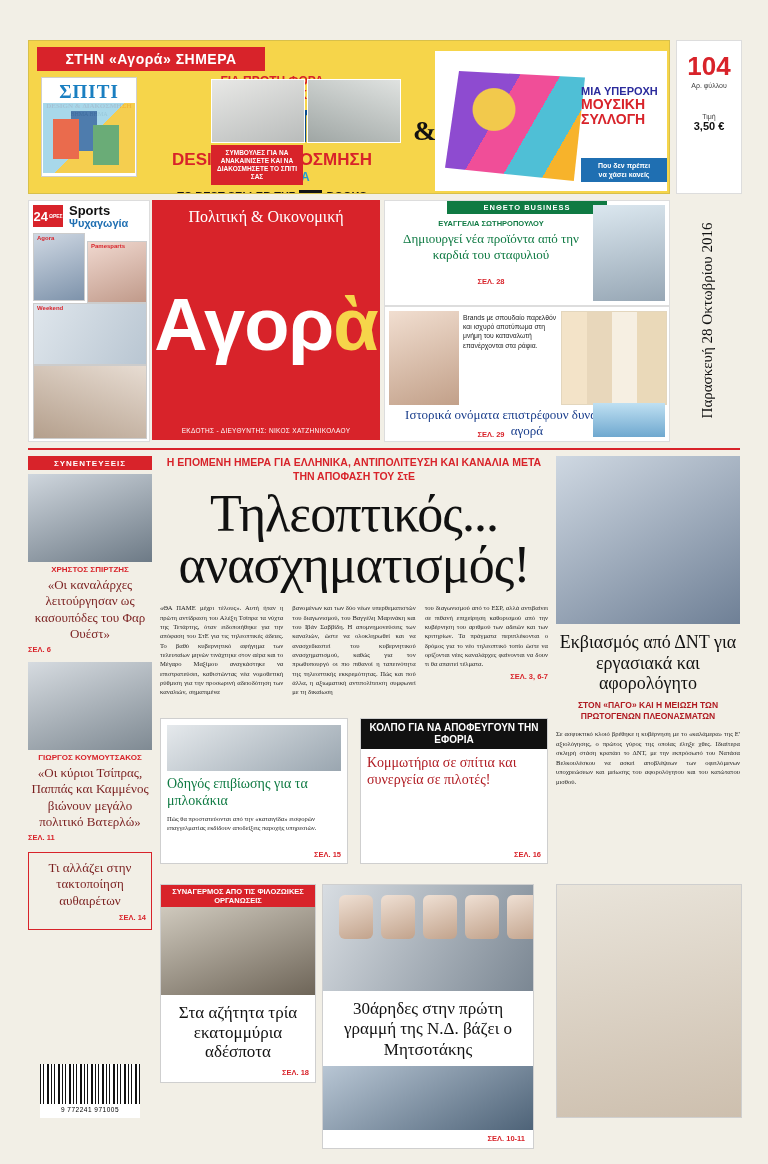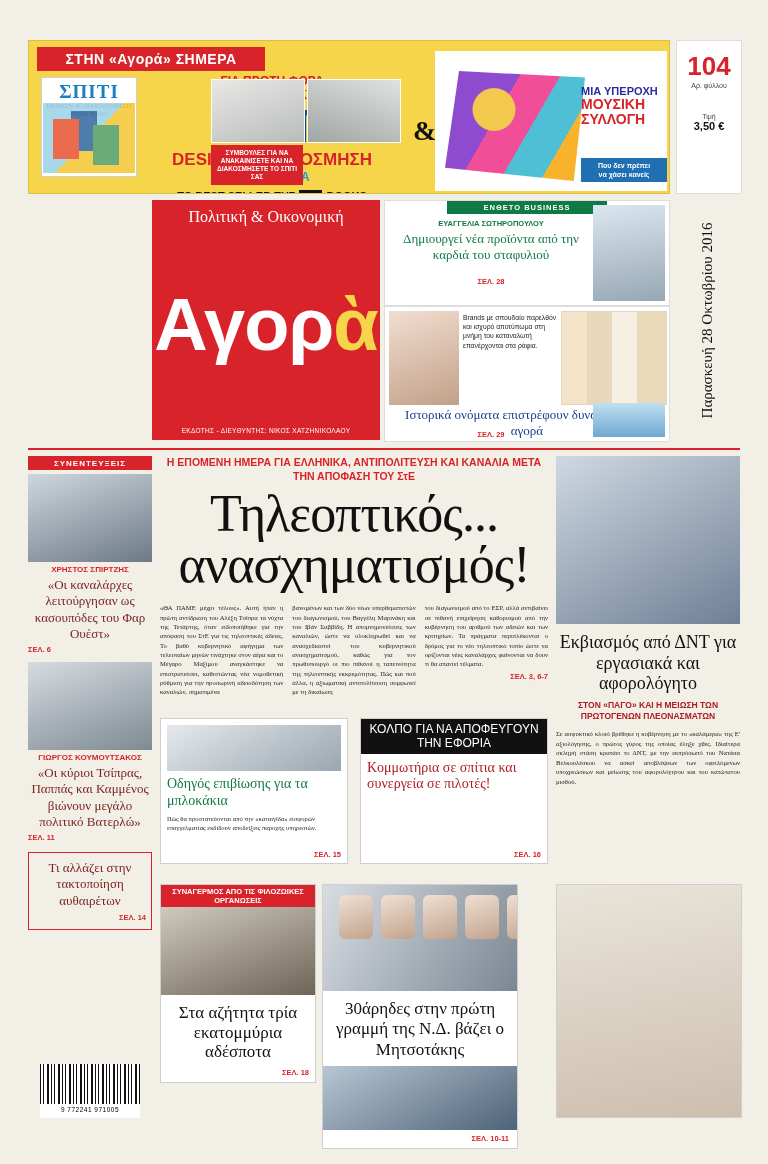--- a/index.html
+++ b/index.html
@@ -153,41 +153,41 @@
     font-family:"Liberation Serif",serif;letter-spacing:-1px;
   }
   .lead .cols{display:flex;gap:9px;margin-top:12px;}
   .lead .cols p{margin:0;font-size:6.6px;line-height:1.42;text-align:justify;color:#1a1a1a;font-family:"Liberation Serif",serif;}
   .lead .cols .c{flex:1;}
   .lead .ref{color:#d8232a;font-size:7.5px;font-weight:bold;text-align:right;margin-top:3px;font-family:"Liberation Sans",sans-serif;}
 
   .sub3{position:absolute;left:160px;top:718px;width:388px;display:flex;gap:12px;}
   .sub3 .card{flex:1;border:1px solid #cfcfcf;background:#fff;padding:6px;box-sizing:border-box;min-height:146px;position:relative;}
   .sub3 .card h3{margin:0;color:#0f7a43;font-size:14px;line-height:1.18;font-weight:normal;font-family:"Liberation Serif",serif;}
-  .sub3 .card .blk{color:#111;font-size:12px;font-weight:normal;line-height:1.2;font-family:"Liberation Sans",sans-serif;}
+  .sub3 .card .blk{color:#111;font-size:10px;font-weight:bold;line-height:1.2;font-family:"Liberation Sans",sans-serif;}
   .sub3 .card h3.red{color:#b01b22;}
   .sub3 .card p{margin:5px 0 0;font-size:6.6px;line-height:1.4;color:#222;font-family:"Liberation Serif",serif;}
   .sub3 .card .ph{width:100%;height:46px;background:linear-gradient(150deg,#e5e9ec,#9aa6b0);margin-bottom:5px;}
   .sub3 .card .ref{position:absolute;right:6px;bottom:4px;color:#d8232a;font-size:7.5px;font-weight:bold;font-family:"Liberation Sans",sans-serif;}
 
   
   .colR{position:absolute;left:556px;top:456px;width:184px;}
   .colR .ph{width:100%;height:168px;background:linear-gradient(150deg,#cfd8e2,#6f8096);}
   .colR h2{margin:8px 0 0;color:#111;font-size:18px;line-height:1.15;text-align:center;font-weight:normal;font-family:"Liberation Serif",serif;}
   .colR .dek{color:#b01b22;font-size:8.5px;font-weight:bold;text-align:center;margin-top:6px;line-height:1.3;font-family:"Liberation Sans",sans-serif;}
   .colR p{margin:7px 0 0;font-size:6.6px;line-height:1.45;text-align:justify;color:#1a1a1a;font-family:"Liberation Serif",serif;}
 
   
   .botL{position:absolute;left:160px;top:884px;width:156px;border:1px solid #cfcfcf;background:#fff;box-sizing:border-box;}
   .botL .tag{height:22px;background:#d8232a;color:#fff;font-size:7.5px;font-weight:bold;display:flex;align-items:center;justify-content:center;text-align:center;line-height:1.2;font-family:"Liberation Sans",sans-serif;}
   .botL .ph{height:88px;background:linear-gradient(160deg,#cfc9bd,#6e6558);}
   .botL h3{margin:8px 6px 0;font-size:17px;line-height:1.15;text-align:center;color:#111;font-weight:normal;font-family:"Liberation Serif",serif;}
   .botL .ref{color:#d8232a;font-size:7.5px;font-weight:bold;text-align:right;margin:6px 6px 5px;font-family:"Liberation Sans",sans-serif;}
 
-  .botC{position:absolute;left:322px;top:884px;width:196px;border:1px solid #cfcfcf;background:#fff;box-sizing:border-box;overflow:hidden;}
+  .botC{position:absolute;left:322px;top:884px;width:212px;border:1px solid #cfcfcf;background:#fff;box-sizing:border-box;overflow:hidden;}
   .botC .ph{height:106px;background:linear-gradient(120deg,#d8dde2,#7b8793);position:relative;}
   .botC .ph .f{position:absolute;top:10px;width:34px;height:44px;border-radius:6px;background:linear-gradient(160deg,#efe0d4,#c2a38c);}
   .botC h3{margin:8px 8px 0;font-size:17px;line-height:1.2;text-align:center;color:#111;font-weight:normal;font-family:"Liberation Serif",serif;}
   .botC .ph2{height:64px;margin:6px 0 0;background:linear-gradient(150deg,#b8c6d4,#4e6378);}
   .botC .ref{color:#d8232a;font-size:7.5px;font-weight:bold;text-align:right;margin:4px 8px 5px;font-family:"Liberation Sans",sans-serif;}
 
   .botR{position:absolute;left:556px;top:884px;width:184px;height:232px;background:linear-gradient(170deg,#e9e4da,#cdbfae);border:1px solid #cfcfcf;}
 </style>
 </head>
 <body>
@@ -238,20 +238,35 @@
     <div class="price">
       <div class="p1">Τιμή</div>
       <div class="p2">3,50 €</div>
     </div>
   </div>
 
   <div class="datevert">
     <span>Παρασκευή 28 Οκτωβρίου 2016</span>
   </div>
 
+  <div class="leftstack">
+    <div class="badge24">
+      <span>24</span>
+        <small>ΩΡΕΣ</small>
+    </div>
+    <div class="sports">Sports</div>
+    <div class="psy">Ψυχαγωγία</div>
+    <div class="mini m1"></div>
+    <div class="mini m2"></div>
+    <div class="mini m3"></div>
+    <div class="mini m4"></div>
+    <div class="lbl" style="left:8px;top:34px;">Agora</div>
+    <div class="lbl" style="left:62px;top:42px;">Pamesparts</div>
+    <div class="lbl" style="left:8px;top:104px;">Weekend</div>
+  </div>
 
   <div class="masthead">
     <div class="polit">Πολιτική &amp; Οικονομική</div>
     <div class="logo"><span>Αγορ</span><span class="dot">ὰ</span></div>
     <div class="imprint">ΕΚΔΟΤΗΣ - ΔΙΕΥΘΥΝΤΗΣ: ΝΙΚΟΣ ΧΑΤΖΗΝΙΚΟΛΑΟΥ</div>
   </div>
 
   <div class="bizbox">
     <div class="tag">ΕΝΘΕΤΟ BUSINESS</div>
     <div class="ph"></div>

